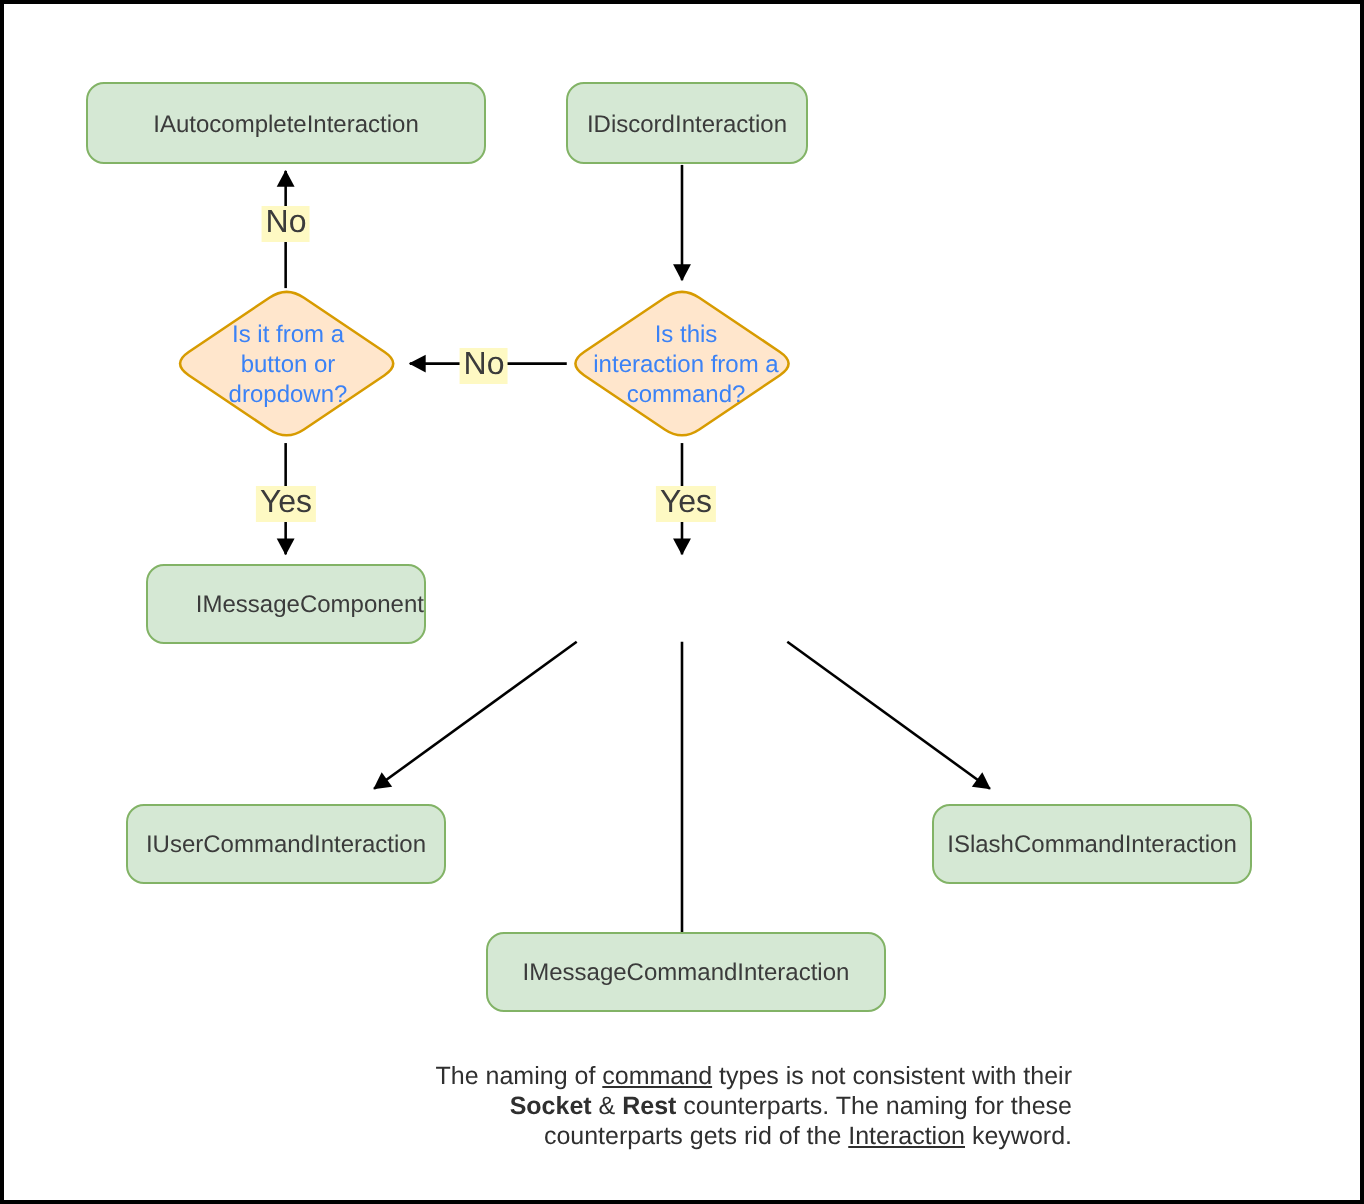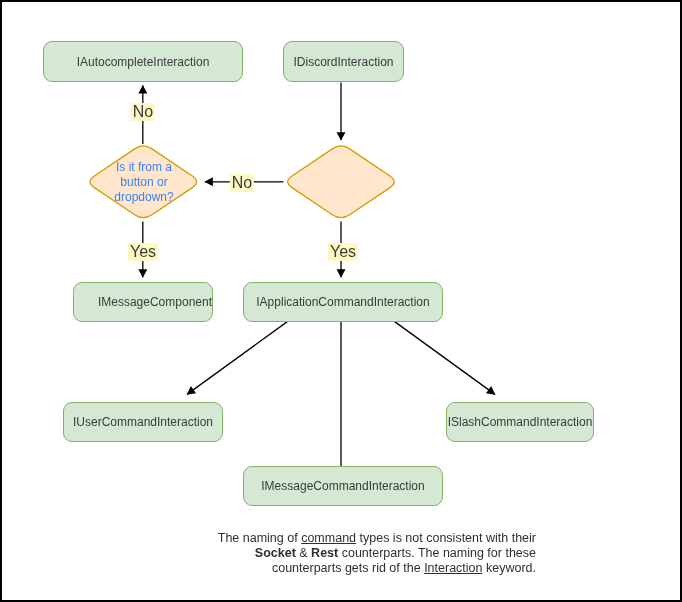--- a/index.html
+++ b/index.html
@@ -81,39 +81,39 @@
   </div>
 
   <div class="node" style="left:281px; top:39px; width:121px; height:41px;">
     <span>IDiscordInteraction</span>
   </div>
 
   <div class="node" style="left:71px; top:280px; width:140px; height:40px;justify-content:flex-end;">
     <span>IMessageComponent</span>
   </div>
 
-  <div class="node" style="left:241px; top:280px; width:200px; height:40px;">
-    <span>IApplicationCommandInteraction</span>
-  </div>
 
   <div class="node" style="left:61px; top:400px; width:160px; height:40px;">
     <span>IUserCommandInteraction</span>
   </div>
 
-  <div class="node" style="left:444px; top:400px; width:148px; height:40px;">
+  <div class="node" style="left:464px; top:400px; width:160px; height:40px;">
     <span>ISlashCommandInteraction</span>
   </div>
 
   <div class="node" style="left:241px; top:464px; width:200px; height:40px;justify-content:center;">
     <span>IMessageCommandInteraction</span>
   </div>
 
   <div class="decision-label" style="left:87px; top:158px; width:110px;">Is it from a
 button or
 dropdown?</div>
+  <div class="decision-label" style="left:286px; top:158px; width:110px;">Is this
+interaction from a
+command?</div>
 
   <span class="edge-label" style="left:141px; top:110px;">No</span>
   <span class="edge-label" style="left:240px; top:181px;">No</span>
   <span class="edge-label" style="left:141px; top:250px;">Yes</span>
   <span class="edge-label" style="left:341px; top:250px;">Yes</span>
 
   <div class="footer">
     <div><span>The naming of </span><span class="u">command</span><span> types is not consistent with their</span></div>
     <div><span class="b">Socket</span><span> &amp; </span><span class="b">Rest</span><span> counterparts. The naming for these</span></div>
     <div><span>counterparts gets rid of the </span><span class="u">Interaction</span><span> keyword.</span></div>

